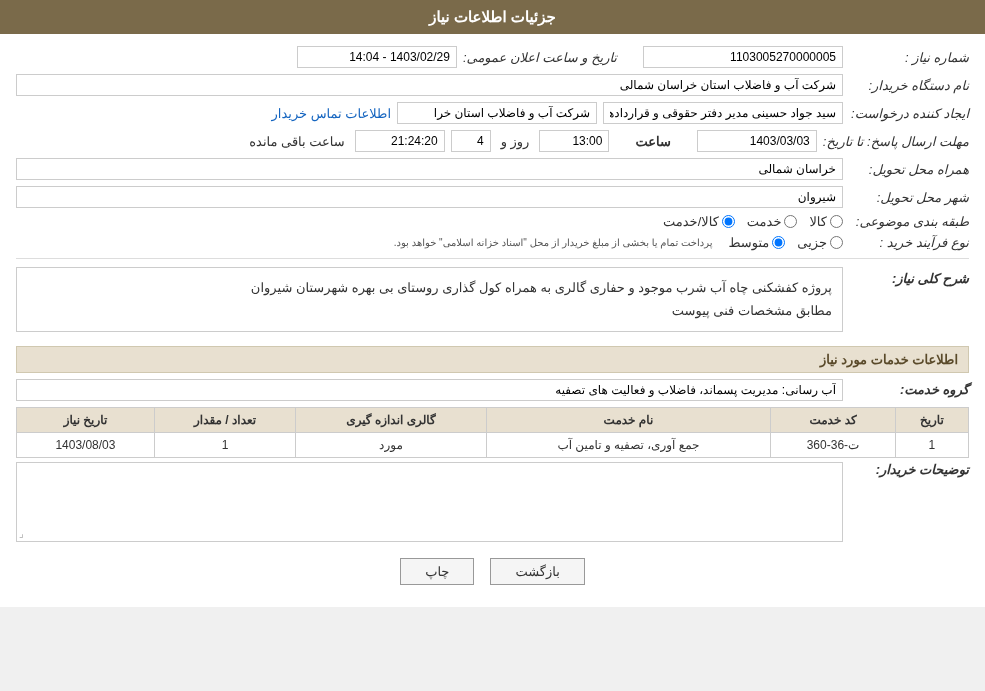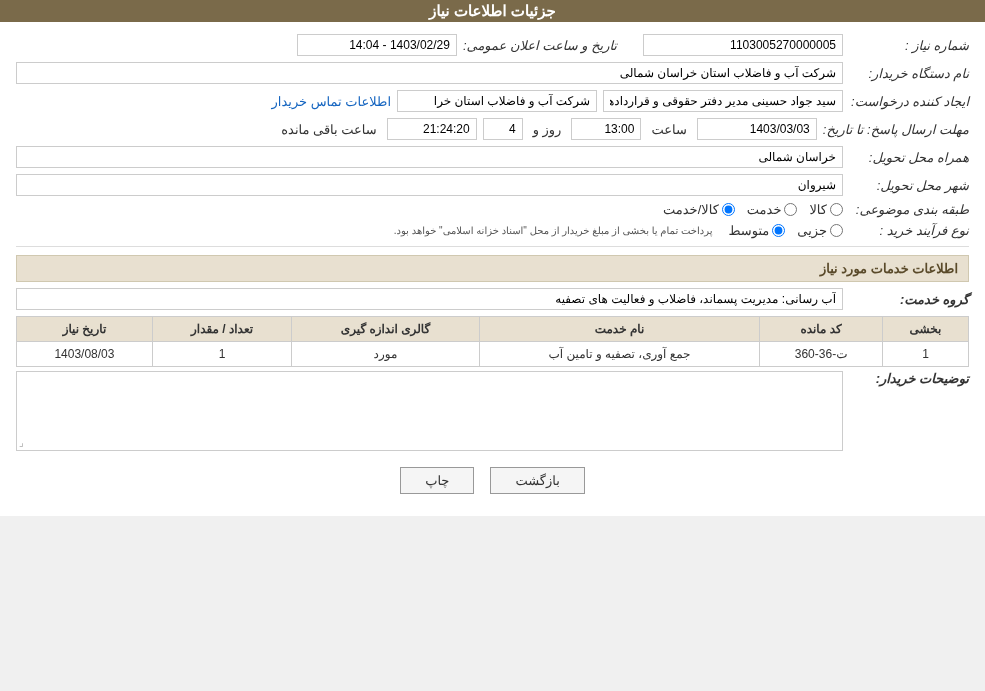--- a/index.html
+++ b/index.html
@@ -12,21 +12,21 @@
     }
     .page-wrapper {
       max-width: 985px;
       margin: 0 auto;
       background: #fff;
     }
     .header-bar {
       background: #7a6a4a;
       color: #fff;
       text-align: center;
-      padding: 2px 16px;
+      padding: 8px 16px;
       font-size: 15px;
       font-weight: bold;
     }
     .content-area {
       padding: 12px 16px;
       background: #fff;
     }
     .form-row {
       display: flex;
       align-items: center;
@@ -180,21 +180,21 @@
     <div class="form-row">
       <span class="label">ایجاد کننده درخواست:</span>
       <input class="input-field" style="width: 240px;" type="text" value="سید جواد حسینی مدیر دفتر حقوقی و قراردادها" readonly="">
       <input class="input-field" style="width: 200px;" type="text" value="شرکت آب و فاضلاب استان خرا" readonly="">
       <a class="link-blue">اطلاعات تماس خریدار</a>
     </div>
 
     <div class="form-row">
       <span class="label">مهلت ارسال پاسخ: تا تاریخ:</span>
       <input class="input-field small" type="text" value="1403/03/03" readonly="" style="">
-      <span style="margin:0 4px;">ساعت</span>
+      <span style="margin:0 20px;font-weight:bold;">ساعت</span>
       <input class="input-field" style="width: 70px;" type="text" value="13:00" readonly="">
       <span style="margin:0 4px;">روز و</span>
       <input class="input-field" style="width: 40px;" type="text" value="4" readonly="">
       <input class="input-field" style="width: 90px;" type="text" value="21:24:20" readonly="">
       <span style="margin:0 4px;">ساعت باقی مانده</span>
     </div>
 
     <div class="form-row">
       <span class="label">همراه محل تحویل:</span>
       <input class="input-field full" type="text" value="خراسان شمالی" readonly="" style="">
@@ -233,33 +233,40 @@
         <div class="radio-item">
           <input type="radio" name="farayand" checked="" style="">
           <span>متوسط</span>
         </div>
       </div>
       <span style="font-size:10px; color:#555; margin-right:10px;">پرداخت تمام یا بخشی از مبلغ خریدار از محل "اسناد خزانه اسلامی" خواهد بود.</span>
     </div>
 
     <hr class="divider">
 
+    <div class="form-row" style="align-items:flex-start;">
+      <span class="label label-bold" style="padding-top:4px;">شرح کلی نیاز:</span>
+      <div class="nouz-section" style="flex:1;">
+        <span style="white-space:pre-line; line-height:1.8;">پروژه کفشکنی چاه آب شرب موجود و حفاری گالری به همراه کول گذاری روستای بی بهره شهرستان شیروان
+مطابق مشخصات فنی پیوست</span>
+      </div>
+    </div>
 
     <div class="section-title">اطلاعات خدمات مورد نیاز</div>
 
     <div class="service-info-row">
       <span class="label label-bold">گروه خدمت:</span>
       <input class="input-field full" type="text" value="آب رسانی: مدیریت پسماند، فاضلاب و فعالیت های تصفیه" readonly="" style="">
     </div>
 
     <table class="service-table">
       <thead>
         <tr>
-          <th>بخشی</th>
-          <th>کد مانده</th>
+          <th>تاریخ</th>
+          <th>کد خدمت</th>
           <th>نام خدمت</th>
           <th>گالری اندازه گیری</th>
           <th>تعداد / مقدار</th>
           <th>تاریخ نیاز</th>
         </tr>
       </thead>
       <tbody>
         <tr>
           <td>1</td>
           <td>ت-36-360</td>

